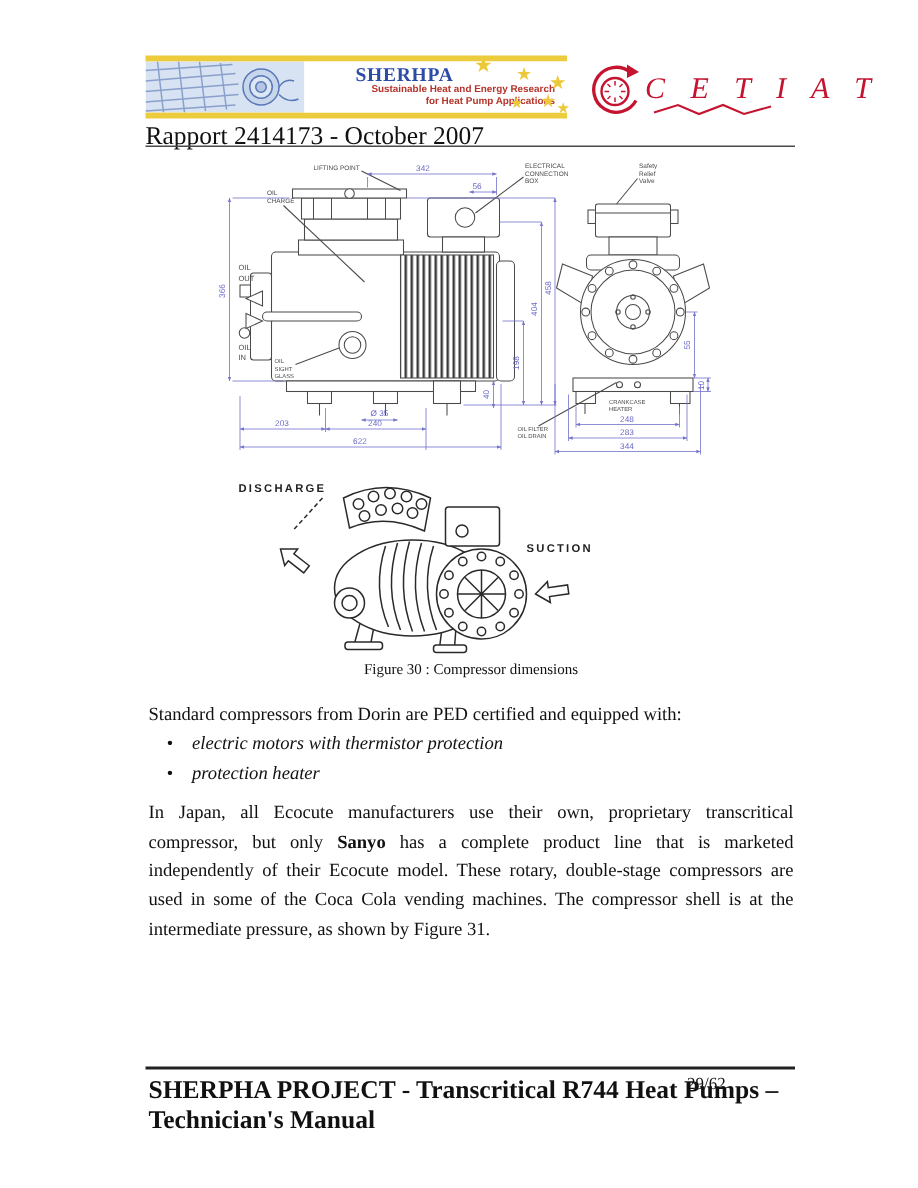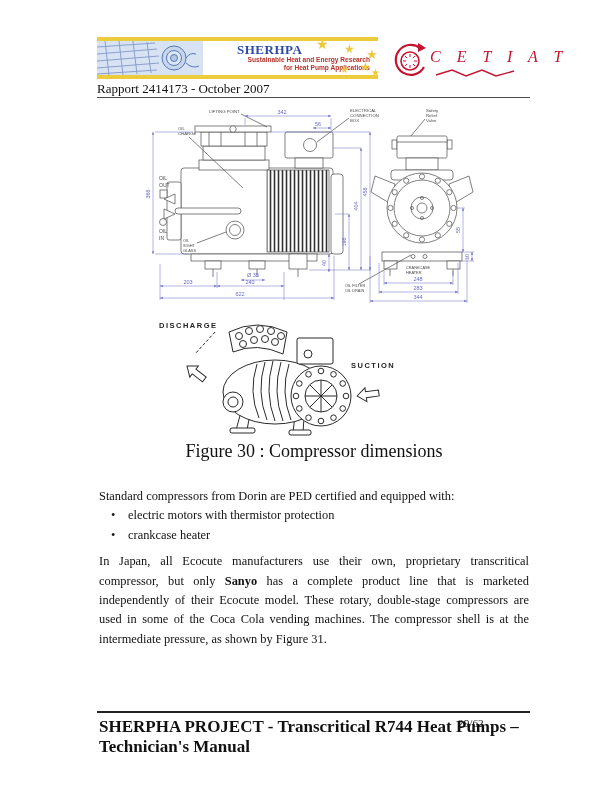--- a/index.html
+++ b/index.html
@@ -11,31 +11,31 @@
   .banner-bar.top{top:0}.banner-bar.bot{bottom:0}
   .banner-art{position:absolute;left:0;top:4px;width:106px;height:34px;}
   .banner-main{position:absolute;left:106px;top:4px;right:0;height:34px;background:#fff;}
   .banner-title{position:absolute;left:34px;top:1px;font-family:"Liberation Serif",serif;
       font-weight:bold;font-size:13px;color:#2b4ba6;letter-spacing:.5px;}
   .banner-sub{position:absolute;right:8px;top:15px;width:165px;text-align:right;
       font-family:"Liberation Sans",sans-serif;font-weight:bold;font-size:6.6px;line-height:8px;color:#b5332a;}
   .star{position:absolute;color:#edc93a;font-size:12px;line-height:12px;}
   .cetiat{position:absolute;left:390px;top:40px;width:140px;height:40px;}
   .cetiat-text{position:absolute;left:40px;top:8px;font-family:"Liberation Serif",serif;
-      font-style:italic;font-size:16px;letter-spacing:6px;color:#c41430;white-space:nowrap;}
-  .report-line{position:absolute;left:97px;top:81px;font-size:13px;}
+      font-style:italic;font-size:20px;letter-spacing:6px;color:#c41430;white-space:nowrap;}
+  .report-line{position:absolute;left:97px;top:81px;font-size:17px;}
   .rule-top{position:absolute;left:97px;top:97px;width:433px;height:1px;background:#4a4a4a;}
   
   .techdraw{position:absolute;left:145px;top:102px;width:330px;height:210px;}
   .photo3d{position:absolute;left:145px;top:312px;width:260px;height:128px;}
-  .caption{position:absolute;left:99px;top:441px;width:430px;text-align:center;font-size:18px;}
-  
-  .bodycopy{position:absolute;left:99px;top:467px;width:430px;font-size:12.4px;line-height:19.4px;text-align:justify;margin-top:20px;}
+  .caption{position:absolute;left:99px;top:441px;width:430px;text-align:center;font-size:10px;}
+  
+  .bodycopy{position:absolute;left:99px;top:467px;width:430px;font-size:12.4px;line-height:19.4px;text-align:justify;}
   .bodycopy p{margin:0;}
-  .bodycopy ul{margin:0;padding:0;list-style:none;}
+  .bodycopy ul{margin:0;padding:0;list-style:none;font-style:italic;}
   .bodycopy li{position:relative;padding-left:29px;}
   .bodycopy li::before{content:"\2022";position:absolute;left:12px;}
   .para2{margin-top:7px !important;}
   
   .rule-bot{position:absolute;left:97px;top:711px;width:433px;height:1.5px;background:#222;}
   .footer-left{position:absolute;left:99px;top:717px;font-size:17px;font-weight:bold;}
   .footer-page{position:absolute;left:458px;top:717px;font-size:11.3px;font-weight:normal;}
   
   .dl{stroke:#4a4a4a;stroke-width:.7;fill:none}
   .df{stroke:#4a4a4a;stroke-width:.7;fill:#fff}
@@ -306,21 +306,21 @@
     <text class="pt" x="14" y="16">DISCHARGE</text>
     <text class="pt" x="206" y="56">SUCTION</text>
   </svg>
 
   <div class="caption">Figure 30 : Compressor dimensions</div>
 
   <div class="bodycopy">
     <p>Standard compressors from Dorin are PED certified and equipped with:</p>
     <ul>
       <li><span>electric motors with thermistor protection</span></li>
-      <li><span>crankcase heater</span></li>
+      <li><span>protection heater</span></li>
     </ul>
     <p class="para2"><span>In Japan, all Ecocute manufacturers use their own, proprietary transcritical compressor, but only </span><b>Sanyo</b><span> has a complete product line that is marketed independently of their Ecocute model. These rotary, double-stage compressors are used in some of the Coca Cola vending machines. The compressor shell is at the intermediate pressure, as shown by Figure 31.</span></p>
   </div>
 
   <div class="rule-bot"></div>
   <span class="footer-left">SHERPHA PROJECT - Transcritical R744 Heat Pumps – Technician's Manual</span>
   <span class="footer-page">29/62</span>
 
 </div>
 

